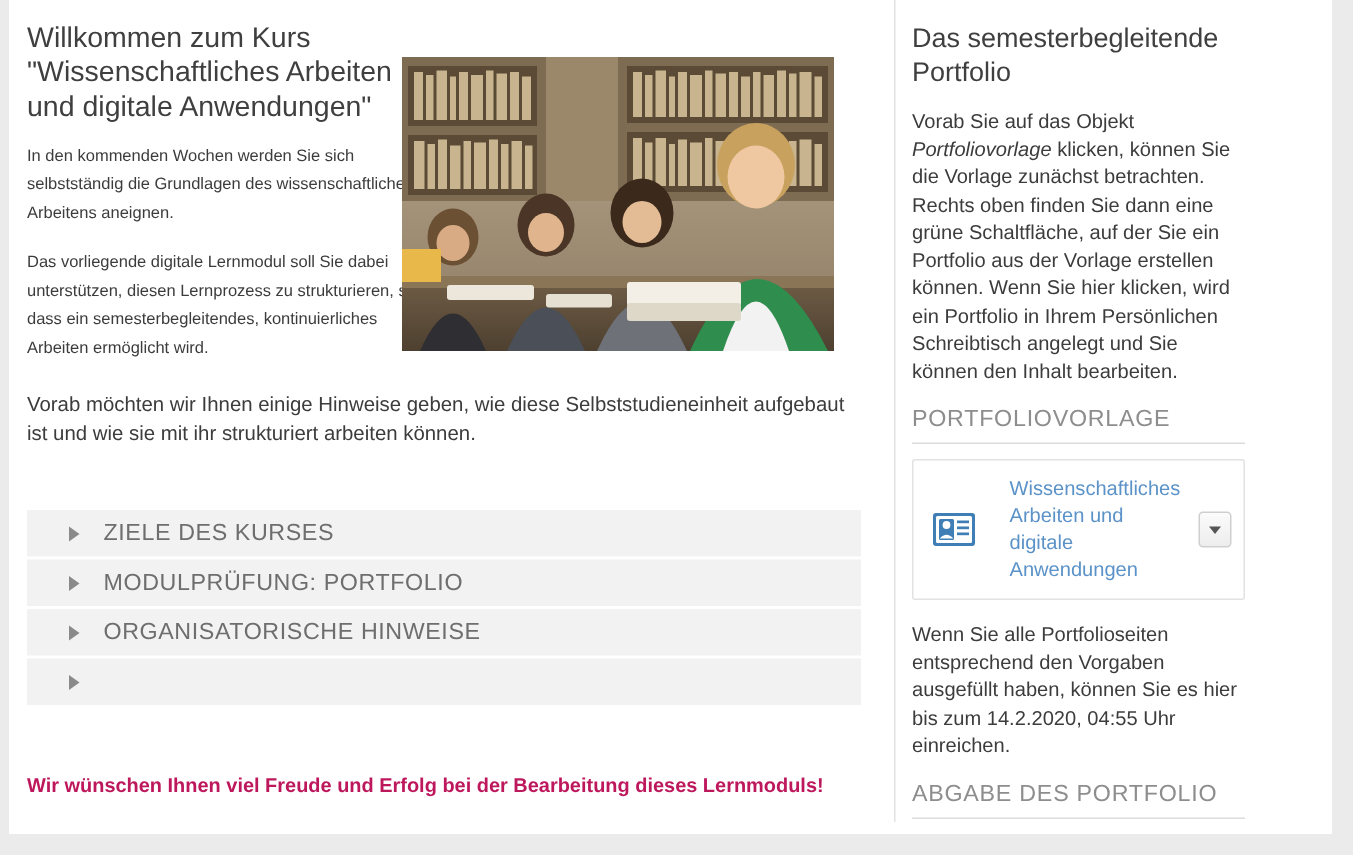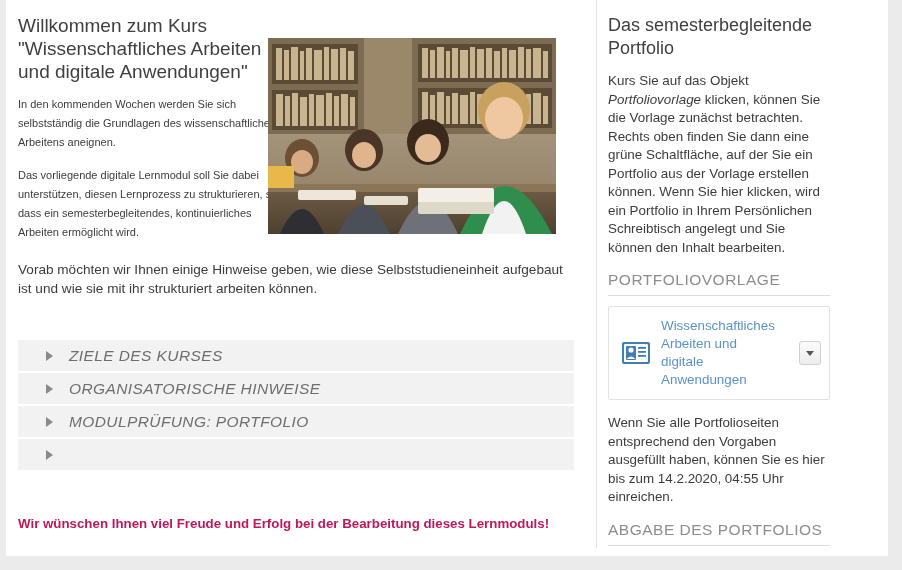--- a/index.html
+++ b/index.html
@@ -127,21 +127,20 @@
     border-left: 7px solid #8a8a8a;
     border-top: 5px solid transparent;
     border-bottom: 5px solid transparent;
     margin-right: 16px;
     flex: none;
   }
   .acc-label {
     font-size: 15.5px;
     letter-spacing: 0.4px;
     color: #6e6e6e;
-    font-style: italic;
   }
 
   .closing {
     margin-top: 44px;
     font-size: 13.3px;
     font-weight: bold;
     color: #be185d;
   }
 
   
@@ -172,20 +171,21 @@
   .obj-card {
     border: 1px solid #e2e2e2;
     background: #ffffff;
     border-radius: 2px;
     display: flex;
     align-items: center;
     padding: 10px 13px 10px 12px;
     margin-bottom: 14px;
     position: relative;
     min-height: 60px;
+    gap: 12px;
   }
   .obj-icon {
     width: 30px;
     height: 30px;
     flex: none;
     margin-right: 10px;
   }
   .obj-title {
     font-size: 13.4px;
     line-height: 18px;
@@ -344,38 +344,38 @@
 
     <p class="lead-note">Vorab möchten wir Ihnen einige Hinweise geben, wie diese Selbststudieneinheit aufgebaut ist und wie sie mit ihr strukturiert arbeiten können.</p>
 
     <div class="accordion">
       <div class="acc-item">
         <span class="acc-arrow"></span>
         <span class="acc-label">ZIELE DES KURSES</span>
       </div>
       <div class="acc-item">
         <span class="acc-arrow"></span>
-        <span class="acc-label">ORGANISATORISCHE HINWEISE</span>
+        <span class="acc-label">MODULPRÜFUNG: PORTFOLIO</span>
       </div>
       <div class="acc-item">
         <span class="acc-arrow"></span>
-        <span class="acc-label">MODULPRÜFUNG: PORTFOLIO</span>
+        <span class="acc-label">ORGANISATORISCHE HINWEISE</span>
       </div>
       <div class="acc-item">
         <span class="acc-arrow"></span>
       </div>
     </div>
 
     <div class="closing">Wir wünschen Ihnen viel Freude und Erfolg bei der Bearbeitung dieses Lernmoduls!</div>
   </div>
 
   <div class="col-right">
     <h2 class="right-title">Das semesterbegleitende Portfolio</h2>
 
-    <p><span>Kurs Sie auf das Objekt </span><em>Portfoliovorlage</em><span> klicken, können Sie die Vorlage zunächst betrachten. Rechts oben finden Sie dann eine grüne Schaltfläche, auf der Sie ein Portfolio aus der Vorlage erstellen können. Wenn Sie hier klicken, wird ein Portfolio in Ihrem Persönlichen Schreibtisch angelegt und Sie können den Inhalt bearbeiten.</span></p>
+    <p><span>Vorab Sie auf das Objekt </span><em>Portfoliovorlage</em><span> klicken, können Sie die Vorlage zunächst betrachten. Rechts oben finden Sie dann eine grüne Schaltfläche, auf der Sie ein Portfolio aus der Vorlage erstellen können. Wenn Sie hier klicken, wird ein Portfolio in Ihrem Persönlichen Schreibtisch angelegt und Sie können den Inhalt bearbeiten.</span></p>
 
     <div class="section-head">PORTFOLIOVORLAGE</div>
 
     <div class="obj-card card-tall">
       <span class="obj-icon">
         <svg width="30" height="30" viewBox="0 0 30 30" xmlns="http://www.w3.org/2000/svg">
           <rect x="1" y="4" width="28" height="22" rx="2" fill="#3f7fb5"></rect>
           <rect x="3" y="6" width="24" height="18" rx="1" fill="#ffffff"></rect>
           <rect x="5" y="8" width="10" height="14" rx="1" fill="#3f7fb5"></rect>
           <circle cx="10" cy="12" r="2.6" fill="#ffffff"></circle>
@@ -386,18 +386,18 @@
         </svg>
       </span>
       <span class="obj-title">Wissenschaftliches Arbeiten und digitale Anwendungen</span>
       <span class="obj-menu">
         <span class="caret-down"></span>
       </span>
     </div>
 
     <p>Wenn Sie alle Portfolioseiten entsprechend den Vorgaben ausgefüllt haben, können Sie es hier bis zum 14.2.2020, 04:55 Uhr einreichen.</p>
 
-    <div class="section-head">ABGABE DES PORTFOLIOS</div>
+    <div class="section-head">ABGABE DES PORTFOLIO</div>
 
   </div>
 
   <div class="bottom-strip"></div>
 </div>
 
 </body></html>

